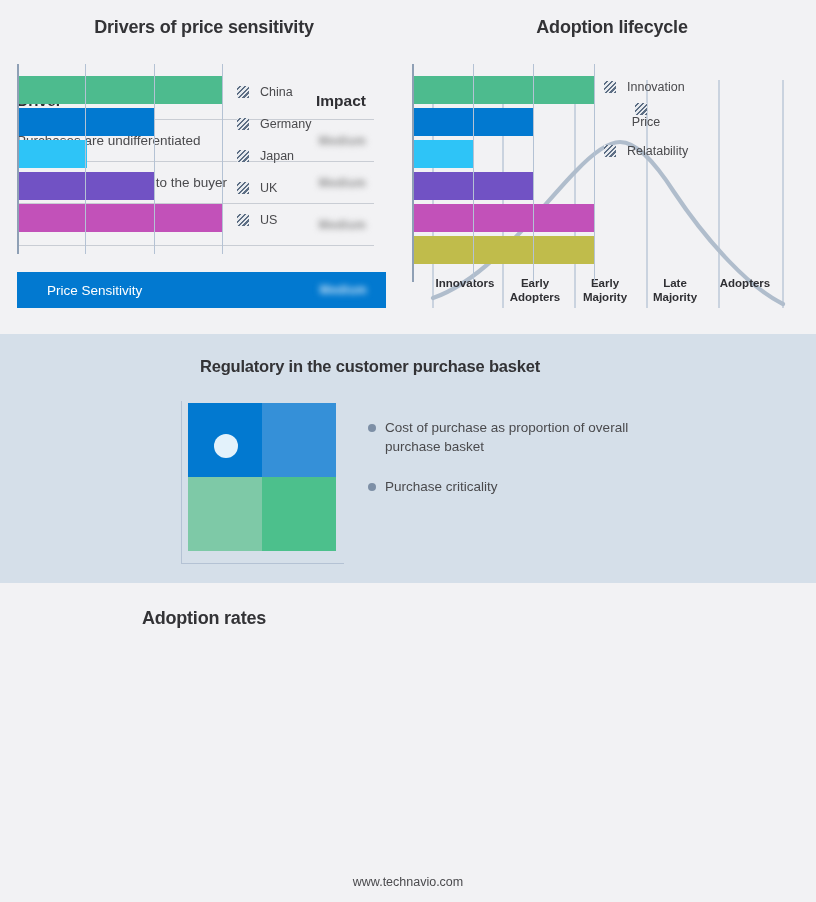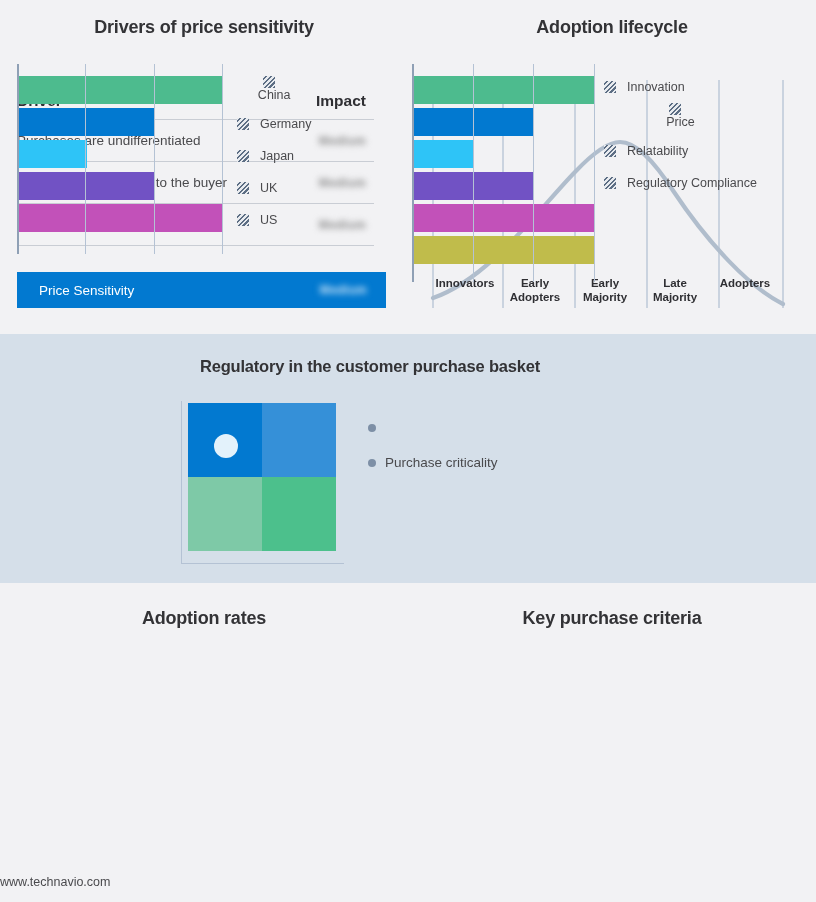--- a/index.html
+++ b/index.html
@@ -110,20 +110,21 @@
     background: #0279d0;
     display: flex;
     justify-content: space-between;
     align-items: center;
     box-sizing: border-box;
     padding: 0 11px 0 22px;
   }
   .dt-row-highlight .dt-label {
     font-size: 13.5px;
     color: #ffffff;
+    margin-left: 8px;
   }
   .dt-row-highlight .dt-impact {
     color: #cfe6f8;
   }
 
   
   #panel-lifecycle {
     position: absolute;
     left: 408px; top: 0;
     width: 408px; height: 334px;
@@ -308,20 +309,21 @@
     font-size: 12.5px;
     color: #4a4a4d;
     white-space: nowrap;
   }
 
   
   #footer {
     position: absolute;
     left: 0; top: 875px;
     width: 816px;
+    text-align: center;
     font-size: 12.5px;
     color: #4a4a4d;
   }
 </style>
 </head>
 <body>
 
 <div class="page">
 
   <div class="band-top"></div>
@@ -397,20 +399,21 @@
         <div class="quad-cell" id="q-tr" style="background: rgb(53, 144, 216);"></div>
         <div class="quad-cell" id="q-bl" style="background: rgb(126, 201, 167);"></div>
         <div class="quad-cell" id="q-br" style="background: rgb(76, 192, 140);"></div>
       </div>
       <div class="quad-dot" style="background: rgb(227, 242, 251);"></div>
     </div>
 
     <div class="basket-legend">
       <div class="bl-item">
         <span class="bl-dot"></span>
+        <span class="bl-text">Cost of purchase as proportion of overall purchase basket</span>
       </div>
       <div class="bl-item">
         <span class="bl-dot"></span>
         <span class="bl-text">Purchase criticality</span>
       </div>
     </div>
   </div>
 
   <div id="panel-adoption">
     <div class="panel-title">Adoption rates</div>
@@ -434,21 +437,21 @@
           <div class="bar-row" style="height: 28px; margin-bottom: 4px;">
             <div class="bar" title="UK" style="width: 135.333px; background: rgb(113, 82, 196);"></div>
           </div>
           <div class="bar-row" style="height: 28px; margin-bottom: 4px;">
             <div class="bar" title="US" style="width: 203px; background: rgb(194, 81, 185);"></div>
           </div>
         </div>
       </div>
     </div>
   <div class="chart-legend" id="adoption-legend">
-      <div class="cl-item" style="height: 32px; flex-direction: column;">
+      <div class="cl-item" style="height: 32px;">
         <span class="cl-swatch"></span>
         <span class="cl-label">China</span>
       </div>
       <div class="cl-item" style="height: 32px;">
         <span class="cl-swatch"></span>
         <span class="cl-label">Germany</span>
       </div>
       <div class="cl-item" style="height: 32px;">
         <span class="cl-swatch"></span>
         <span class="cl-label">Japan</span>
@@ -456,23 +459,20 @@
       <div class="cl-item" style="height: 32px;">
         <span class="cl-swatch"></span>
         <span class="cl-label">UK</span>
       </div>
       <div class="cl-item" style="height: 32px;">
         <span class="cl-swatch"></span>
         <span class="cl-label">US</span>
       </div>
     </div>
 
-  <div id="panel-criteria">
-    <div class="panel-title">Key purchase criteria</div>
-  </div>
   <div class="barchart" id="criteria-chart">
       <div class="plot" style="width: 182px; height: 218px;">
         <div class="plot-axis"></div>
         <div class="gridline" style="left: 60.6667px;"></div>
         <div class="gridline" style="left: 121.333px;"></div>
         <div class="gridline" style="left: 182px;"></div>
         <div class="bars">
           <div class="bar-row" style="height: 28px; margin-bottom: 4px;">
             <div class="bar" title="Innovation" style="width: 180px; background: rgb(77, 187, 142);"></div>
           </div>
@@ -500,21 +500,17 @@
         <span class="cl-label">Innovation</span>
       </div>
       <div class="cl-item" style="height: 32px; flex-direction: column;">
         <span class="cl-swatch"></span>
         <span class="cl-label">Price</span>
       </div>
       <div class="cl-item" style="height: 32px;">
         <span class="cl-swatch"></span>
         <span class="cl-label">Relatability</span>
       </div>
-      <div class="cl-item" style="height: 32px;">
-        <span class="cl-swatch"></span>
-        <span class="cl-label">Regulatory Compliance</span>
-      </div>
     </div>
 
   <div id="footer">www.technavio.com</div>
 
 </div>
 
 </body></html>

